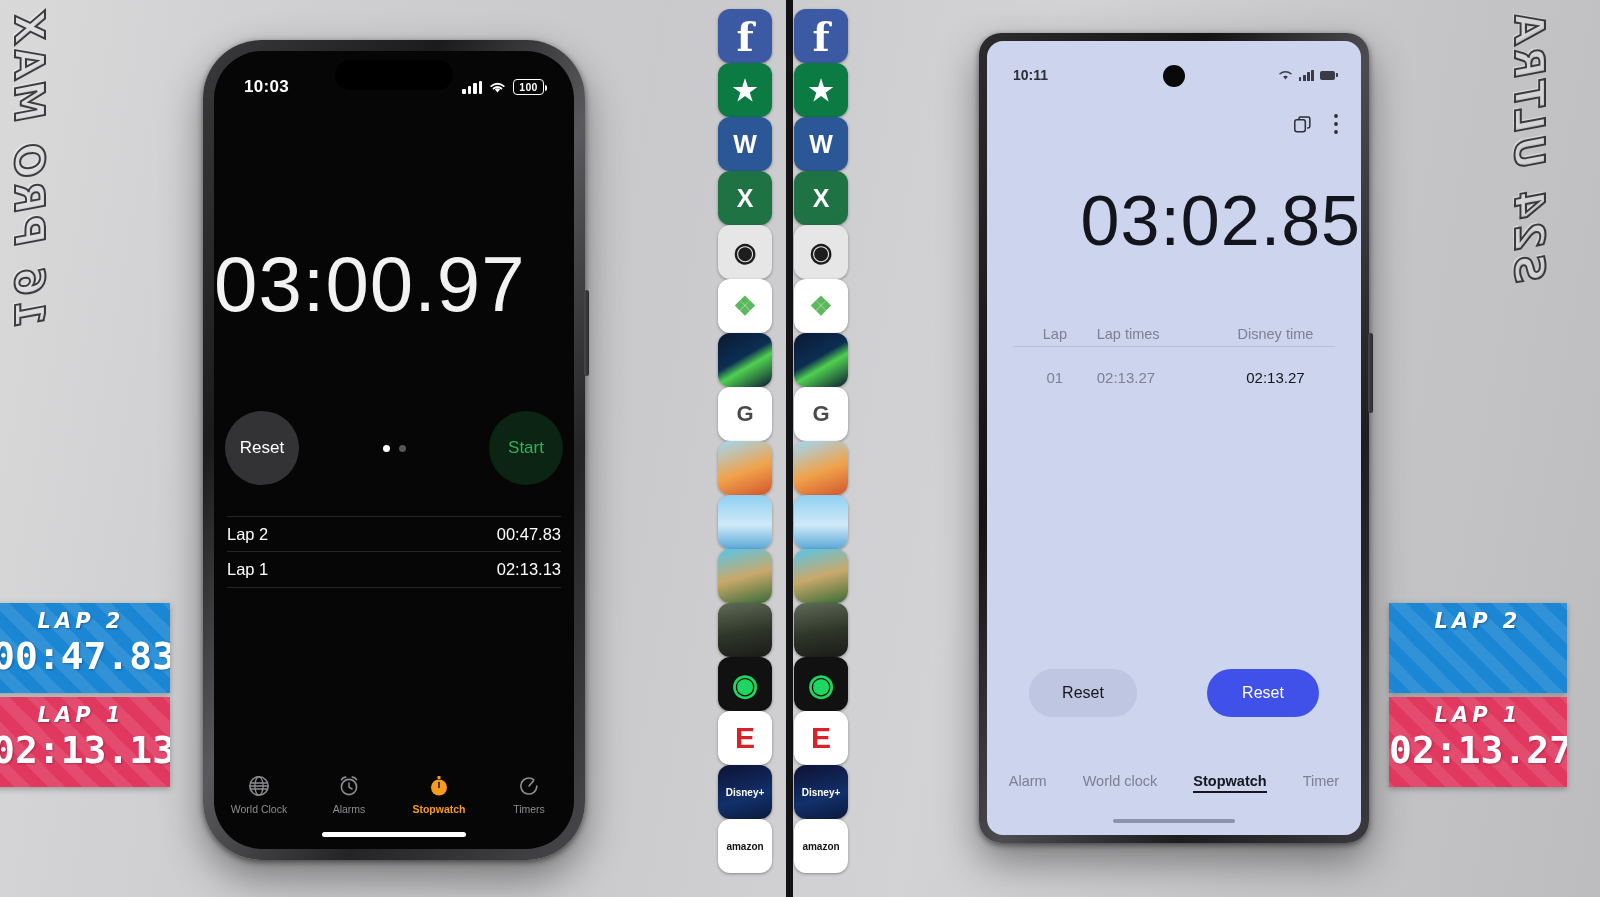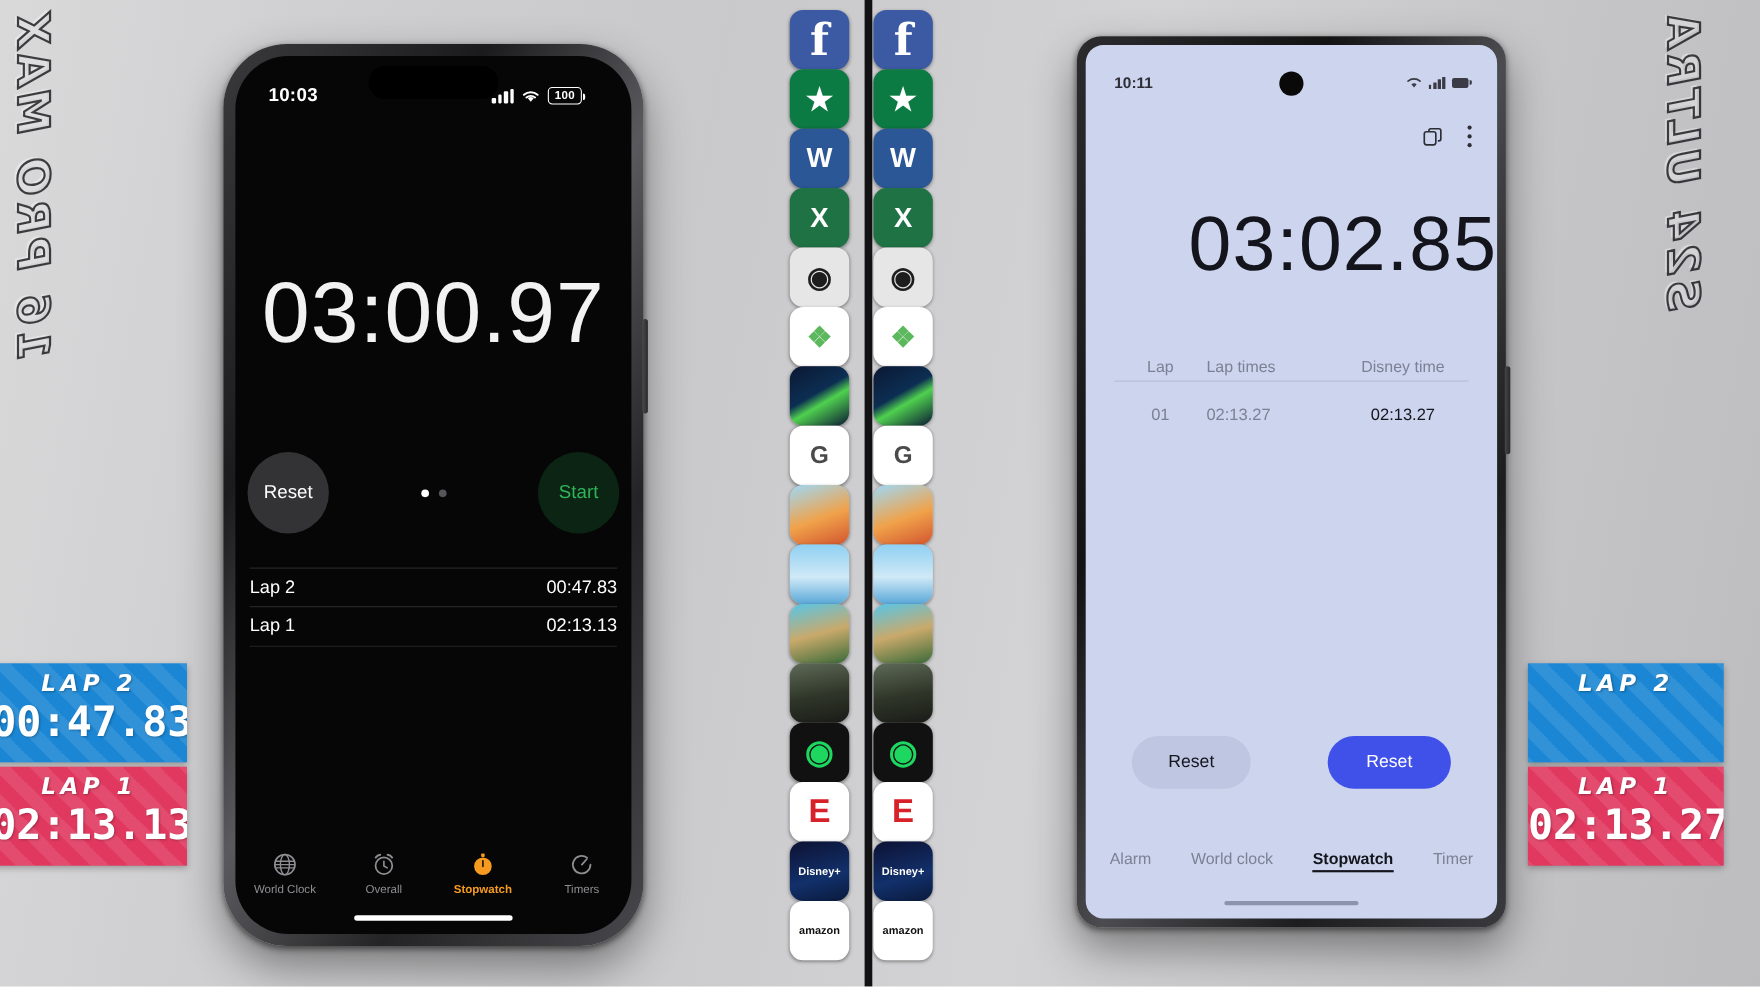--- a/index.html
+++ b/index.html
@@ -50,39 +50,39 @@
     background: #060606;
     position: relative;
     overflow: hidden;
     color: #fff;
   }
   .dyn-island {
     position:absolute; left:50%; top:9px; transform:translateX(-50%);
     width:118px; height:30px; border-radius:16px; background:#000;
   }
   .ios-status {
-    position: absolute; top: 26px; left: 0; right: 15px;
+    position: absolute; top: 26px; left: 0; right: 0;
     display: flex; align-items: center; justify-content: space-between;
     padding: 0 30px;
     font-size: 17px; font-weight: 700;
     letter-spacing: 0.3px;
   }
   .ios-status-right { display:flex; align-items:center; gap:7px; }
   .bars { display:flex; align-items:flex-end; gap:2px; height:13px; }
   .bars i { display:block; width:3.4px; background:#fff; border-radius:1px; }
   .bars i:nth-child(1){height:5px;} .bars i:nth-child(2){height:8px;}
   .bars i:nth-child(3){height:11px;} .bars i:nth-child(4){height:13px;}
   .batt {
     border:1.6px solid #fff; border-radius:4px; width:31px; height:16px;
     display:flex; align-items:center; justify-content:center;
     font-size:10.5px; font-weight:800; color:#fff; position:relative;
   }
   .batt::after{content:"";position:absolute;right:-3.5px;top:4.5px;width:2px;height:6px;background:#fff;border-radius:0 2px 2px 0;}
   .ios-time {
-    position:absolute; top:188px; left:0; right:0; text-align:center;
+    position:absolute; top:188px; left:0; right:0; 
     font-size: 78px; font-weight: 200; letter-spacing: 1px;
     font-family:"Liberation Sans", sans-serif;
     color:#f2f2f2;
   }
   .ios-controls {
     position:absolute; top:360px; left:0; right:0;
     display:flex; align-items:center; justify-content:space-between;
     padding: 0 11px;
   }
   .ios-btn {
@@ -293,21 +293,21 @@
           </svg>
           <span class="lbl">World Clock</span>
         </div>
         <div class="ios-tab">
           <svg width="24" height="24" viewBox="0 0 24 24">
             <circle cx="12" cy="13" r="7.6" fill="none" stroke="#8d8d92" stroke-width="1.6"></circle>
             <path d="M12 9v4.2l3 1.8" stroke="#8d8d92" stroke-width="1.5" fill="none" stroke-linecap="round"></path>
             <path d="M4.6 5.6 A5 5 0 0 1 8.6 3.1" stroke="#8d8d92" stroke-width="1.8" fill="none" stroke-linecap="round"></path>
             <path d="M19.4 5.6 A5 5 0 0 0 15.4 3.1" stroke="#8d8d92" stroke-width="1.8" fill="none" stroke-linecap="round"></path>
           </svg>
-          <span class="lbl">Overall</span>
+          <span class="lbl">Alarms</span>
         </div>
         <div class="ios-tab active">
           <svg width="24" height="24" viewBox="0 0 24 24">
             <circle cx="12" cy="13.5" r="8" fill="#f49b20"></circle>
             <rect x="10.4" y="2" width="3.2" height="3" rx="0.8" fill="#f49b20"></rect>
             <path d="M12 13.5V8.6" stroke="#2a1a06" stroke-width="1.6" stroke-linecap="round"></path>
           </svg>
           <span class="lbl">Stopwatch</span>
         </div>
         <div class="ios-tab">

